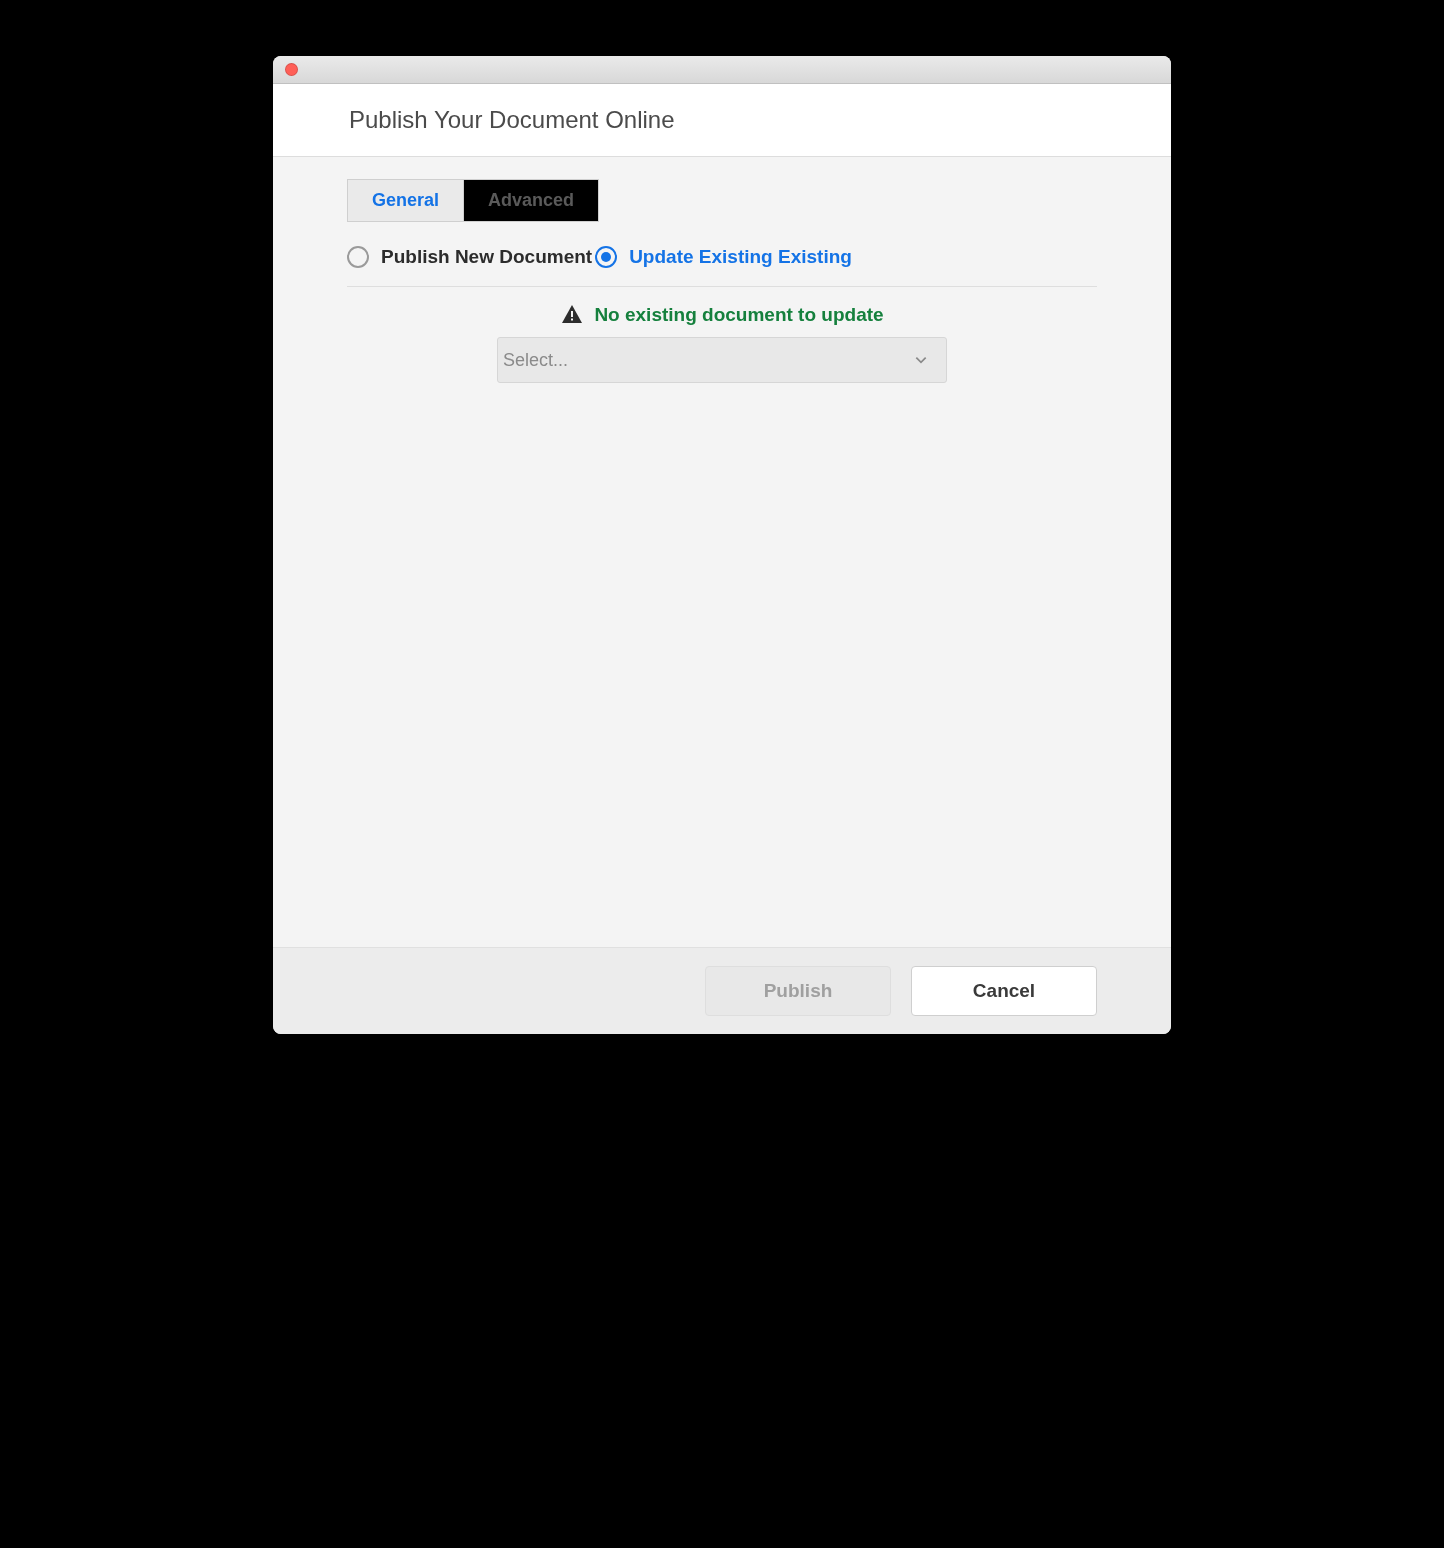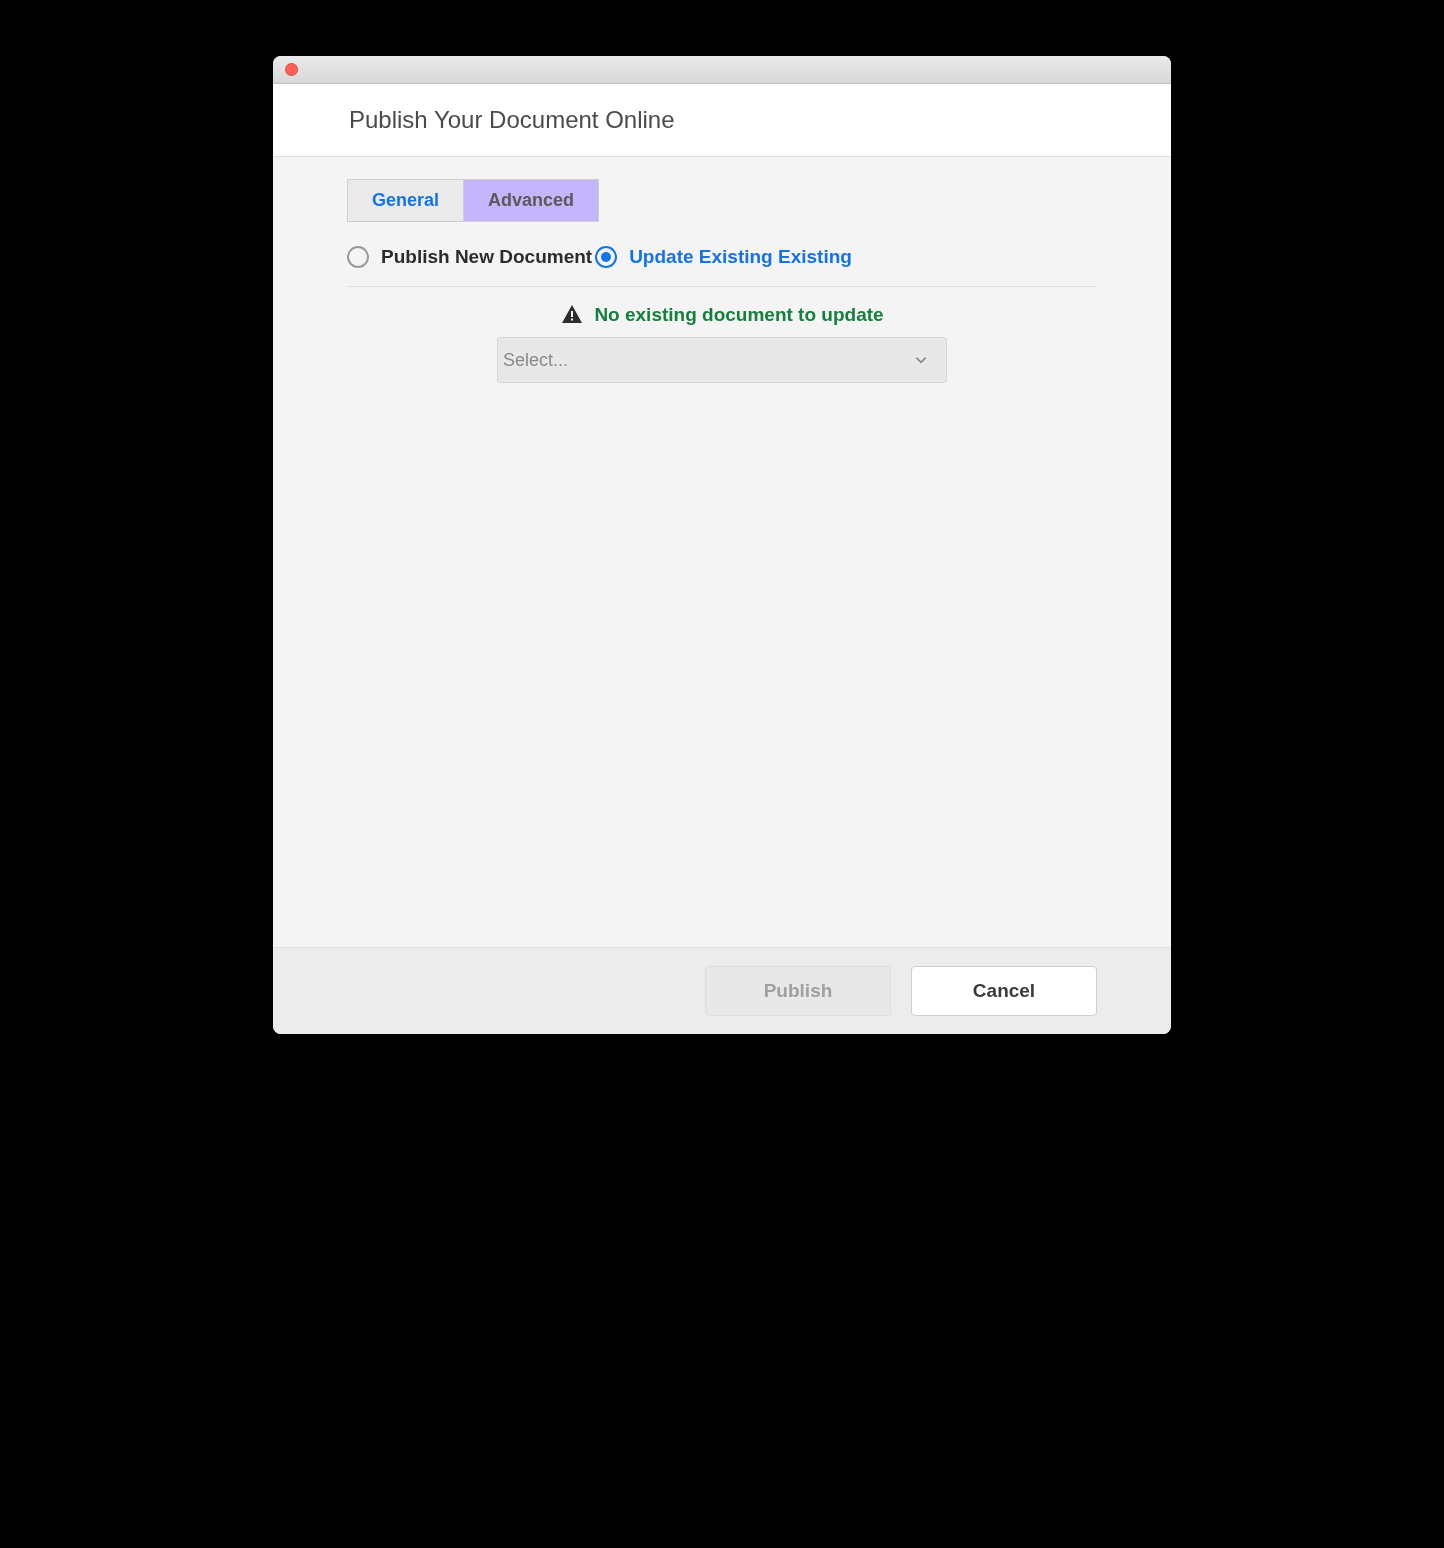--- a/index.html
+++ b/index.html
@@ -59,21 +59,21 @@
       border-radius: 0;
       overflow: hidden;
       width: fit-content;
       align-items: flex-end;
     }
     .tab {
       padding: 10px 24px;
       font-size: 18px;
       font-weight: 600;
       cursor: pointer;
-      background: #c4b5fd;
+      background: #000000;
     }
     .tab.active {
       background: #eaeaea;
       color: #1473e6;
     }
     .tab.inactive {
       color: #5a5a5a;
       border-left: 1px solid #cfcfcf;
     }
     .radio-row {

